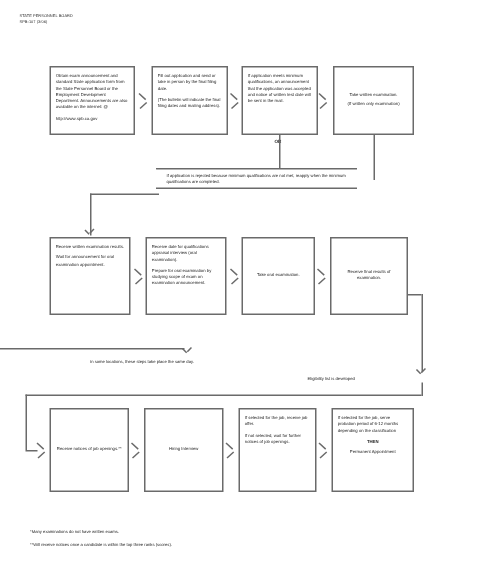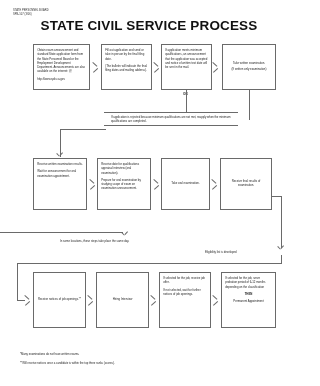--- a/index.html
+++ b/index.html
@@ -171,21 +171,20 @@
 </head>
 <body>
 
 <div id="page">
 
   <div class="form-id">
     <div>STATE PERSONNEL BOARD</div>
     <div>SPB-107 (3/06)</div>
   </div>
 
-  <div class="doc-title">STATE CIVIL SERVICE PROCESS</div>
 
   <div class="box" style="left:33px; top:44px; width:57px; height:46px;">
     <p>Obtain exam announcement and standard State application form from the State Personnel Board or the Employment Development Department.  Announcements are also available on the internet: @</p>
     <p>http://www.spb.ca.gov</p>
   </div>
 
   <div class="chev" style="left:92.5px; top:62px;"></div>
 
   <div class="box" style="left:101px; top:44px; width:51px; height:46px;">
     <p>Fill out application and send or take in person by the final filing date.</p>

